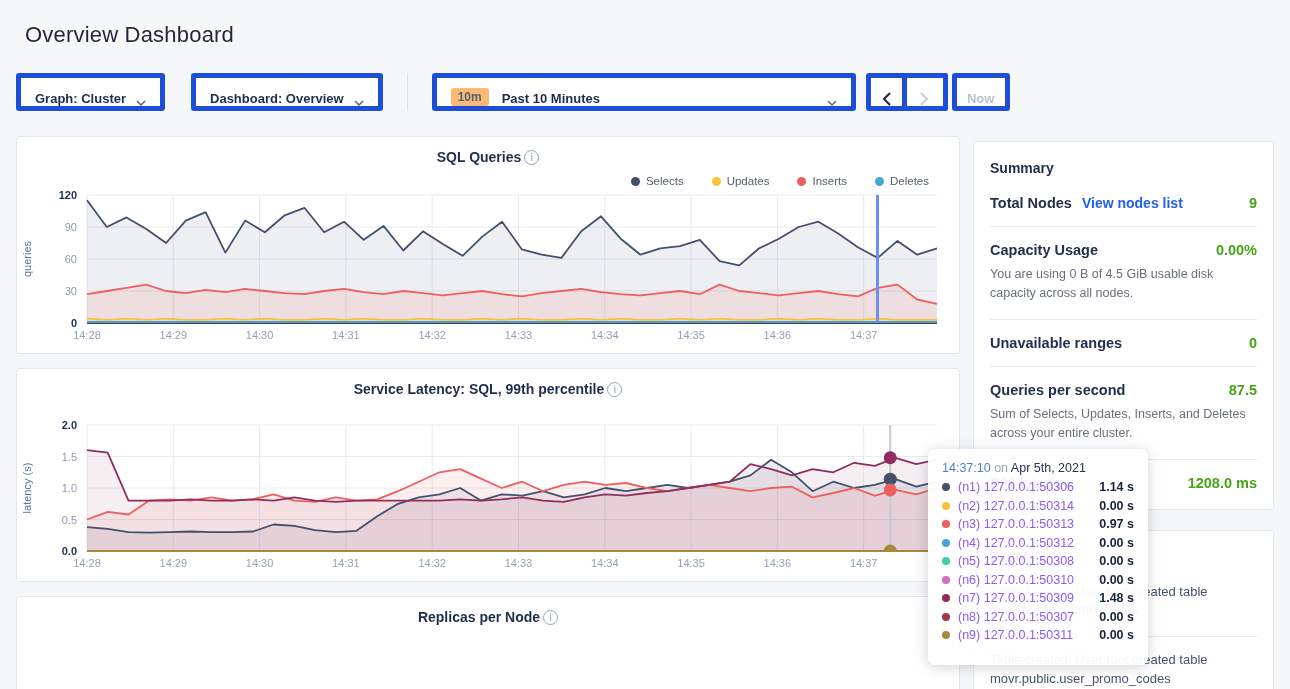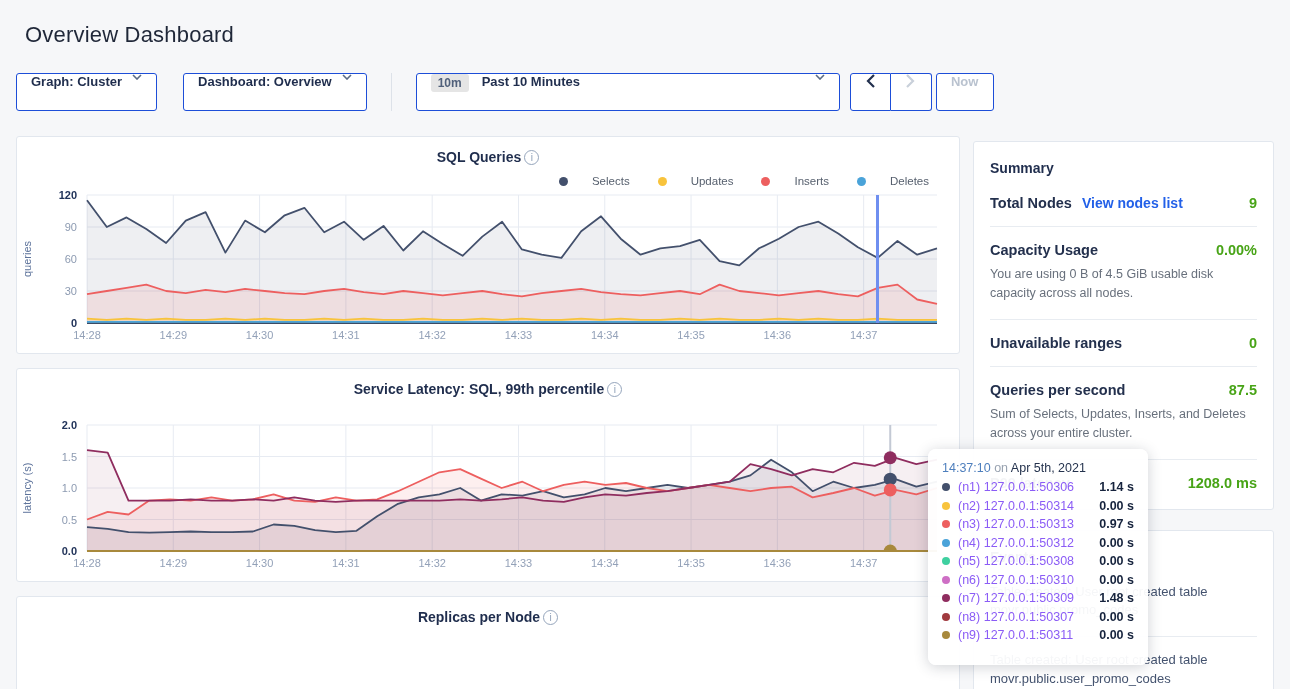--- a/index.html
+++ b/index.html
@@ -1,42 +1,42 @@
 <!DOCTYPE html>
 <html><head>
 <meta charset="utf-8">
 <style>
   *{box-sizing:border-box}
   body{margin:0;font-family:"Liberation Sans",sans-serif;background:#f5f6f8;color:#23304d}
   .page{position:relative;width:1290px;height:689px;overflow:hidden;background:#f6f7f9}
   .page-title{margin:9px;padding:13px 0 0 16px;font-size:22px;font-weight:500;color:#1f2738;letter-spacing:.2px}
   .toolbar{display:flex;align-items:stretch;margin:25px 16px 0;height:38px}
-  .btn{display:flex;align-items:flex-start;background:#fff;border:1px solid #1d4ed8;border-radius:3px;
+  .btn{display:flex;align-items:flex-end;background:#fff;border:5px solid #1d4ed8;border-radius:3px;
        font-size:13px;font-weight:700;color:#1f2d4d;padding:0 14px;cursor:pointer;white-space:nowrap}
   .dd2{margin-left:26px}
   .vdiv{width:1px;background:#dde2e9;margin:0 24px}
   .time-btn{width:424px}
-  .badge{background:#e5e5e5;border-radius:3px;padding:2px 7px;font-size:12px;font-weight:700;color:#50607a;margin-right:13px}
+  .badge{background:#fdba74;border-radius:3px;padding:2px 7px;font-size:12px;font-weight:700;color:#50607a;margin-right:13px}
   .chev{margin-left:10px;display:inline-flex}
   .time-btn .chev{margin-left:auto}
   .navgrp{display:flex;margin-left:10px}
   .nav{width:41px;justify-content:center;padding:0}
   .nav.prev{border-radius:3px 0 0 3px}
   .nav.next{border-radius:0 3px 3px 0;border-left:none}
   .now-btn{margin-left:4px;width:58px;justify-content:center;color:#b9c2cf}
   .content{display:flex;gap:13px;margin:25px 16px 0;align-items:flex-start}
   .main-col{width:944px;display:flex;flex-direction:column;gap:14px}
   .side-col{width:302px;display:flex;flex-direction:column;margin-top:5px}
   .card{background:#fff;border:1px solid #e2e7ee;border-radius:3px}
   .chart-card{padding:12px 0 8px}
   .chart-title{display:flex;justify-content:center;align-items:center;font-size:14px;font-weight:700;color:#1f2d4d;gap:3px}
   .info-icon{width:15px;height:15px;border:1px solid #95a5bc;border-radius:50%;color:#8fa0b8;font-size:10px;
        display:inline-flex;align-items:center;justify-content:center;font-weight:400;cursor:pointer}
   .legend{display:flex;justify-content:flex-end;gap:28px;padding:10px 30px 0;font-size:11.5px;color:#57606e;min-height:20px}
-  .legend-item{display:flex;align-items:center;gap:24px;cursor:pointer}
+  .legend-item{display:flex;align-items:center;gap:6px;cursor:pointer}
   .ldot{width:9px;height:9px;border-radius:50%}
   .spacer{height:20px}
   svg{display:block}
   svg text{font-family:"Liberation Sans",sans-serif}
   .sum-card{padding:0 16px 18px}
   .panel-title{font-weight:700;font-size:14px;color:#1f2d4d;padding:18px 0 4px}
   .sum-row{display:flex;align-items:baseline;padding-top:15px;font-size:14.5px;font-weight:700}
   .sum-label{color:#23304d}
   .sum-link{color:#2260e8;margin-left:10px;font-size:14px;cursor:pointer;text-decoration:none}
   .sum-value{margin-left:auto;color:#48a417}

